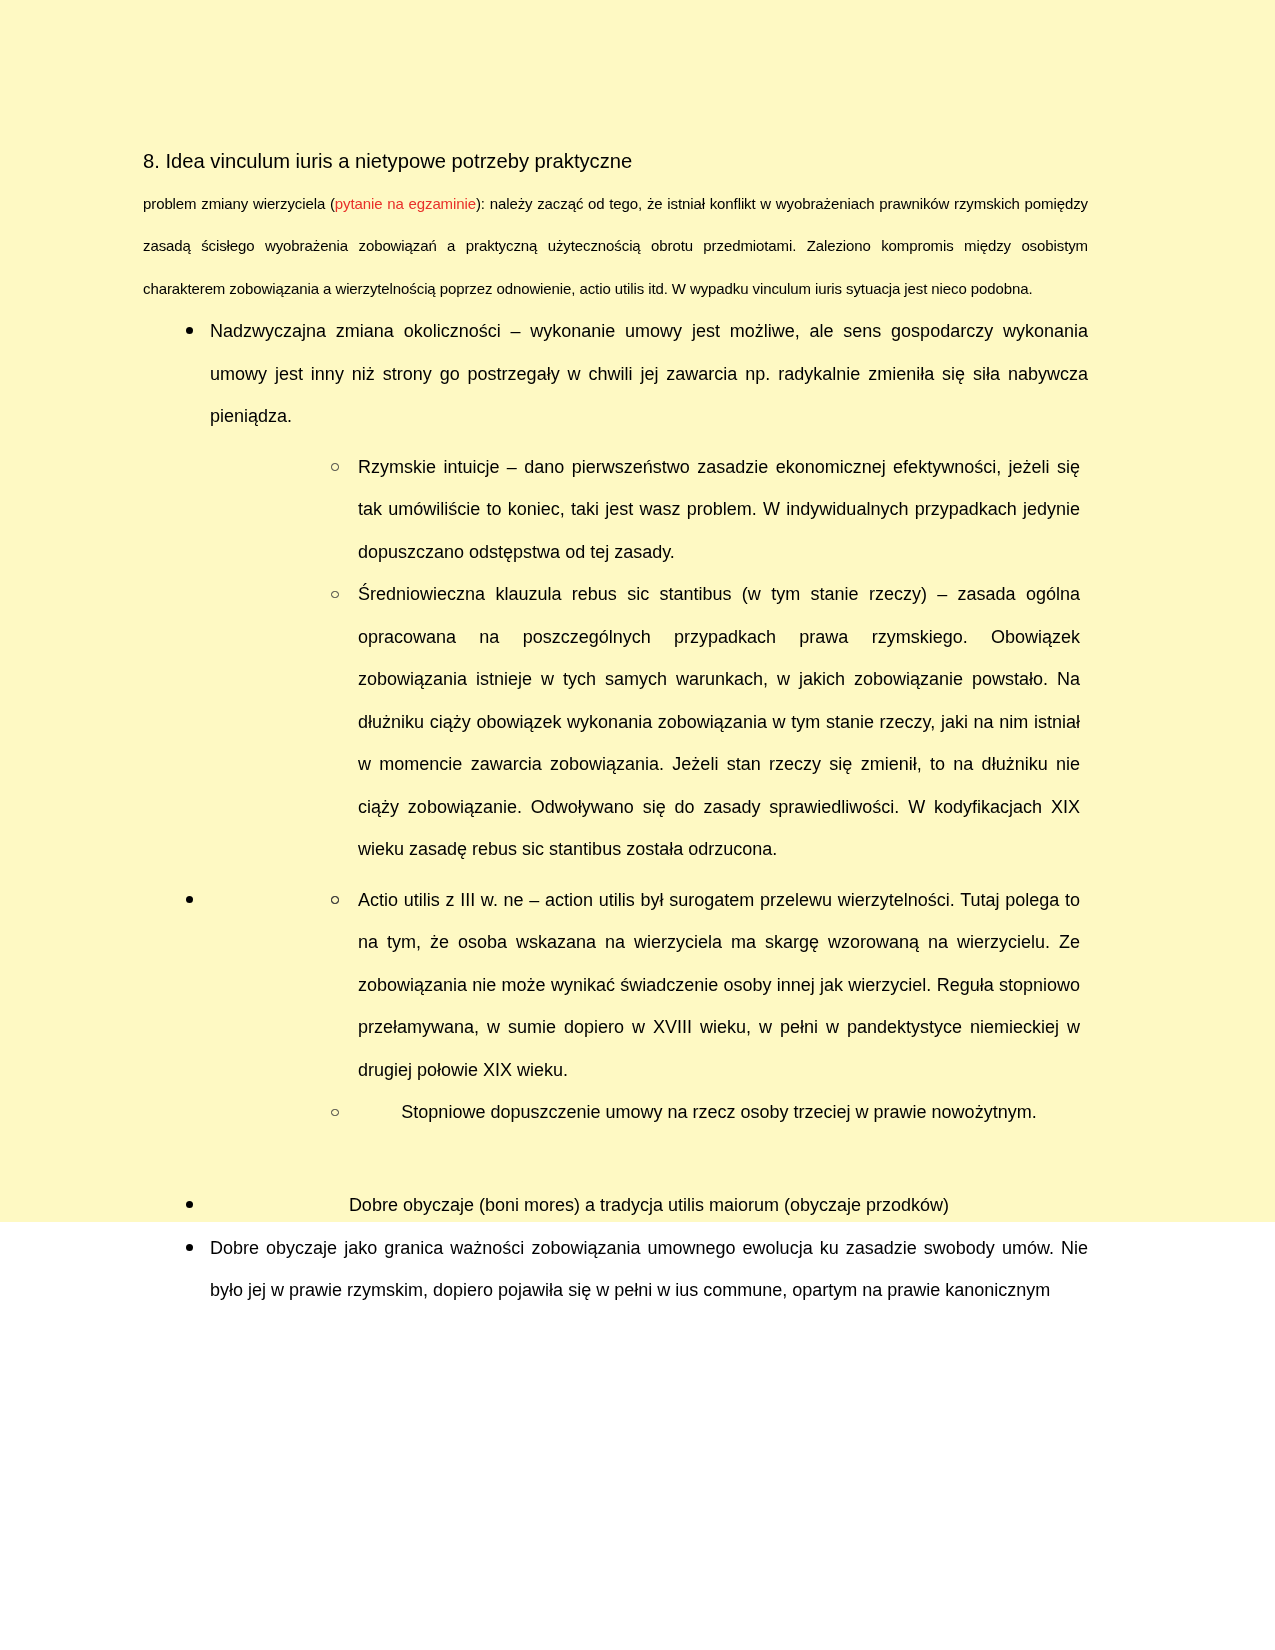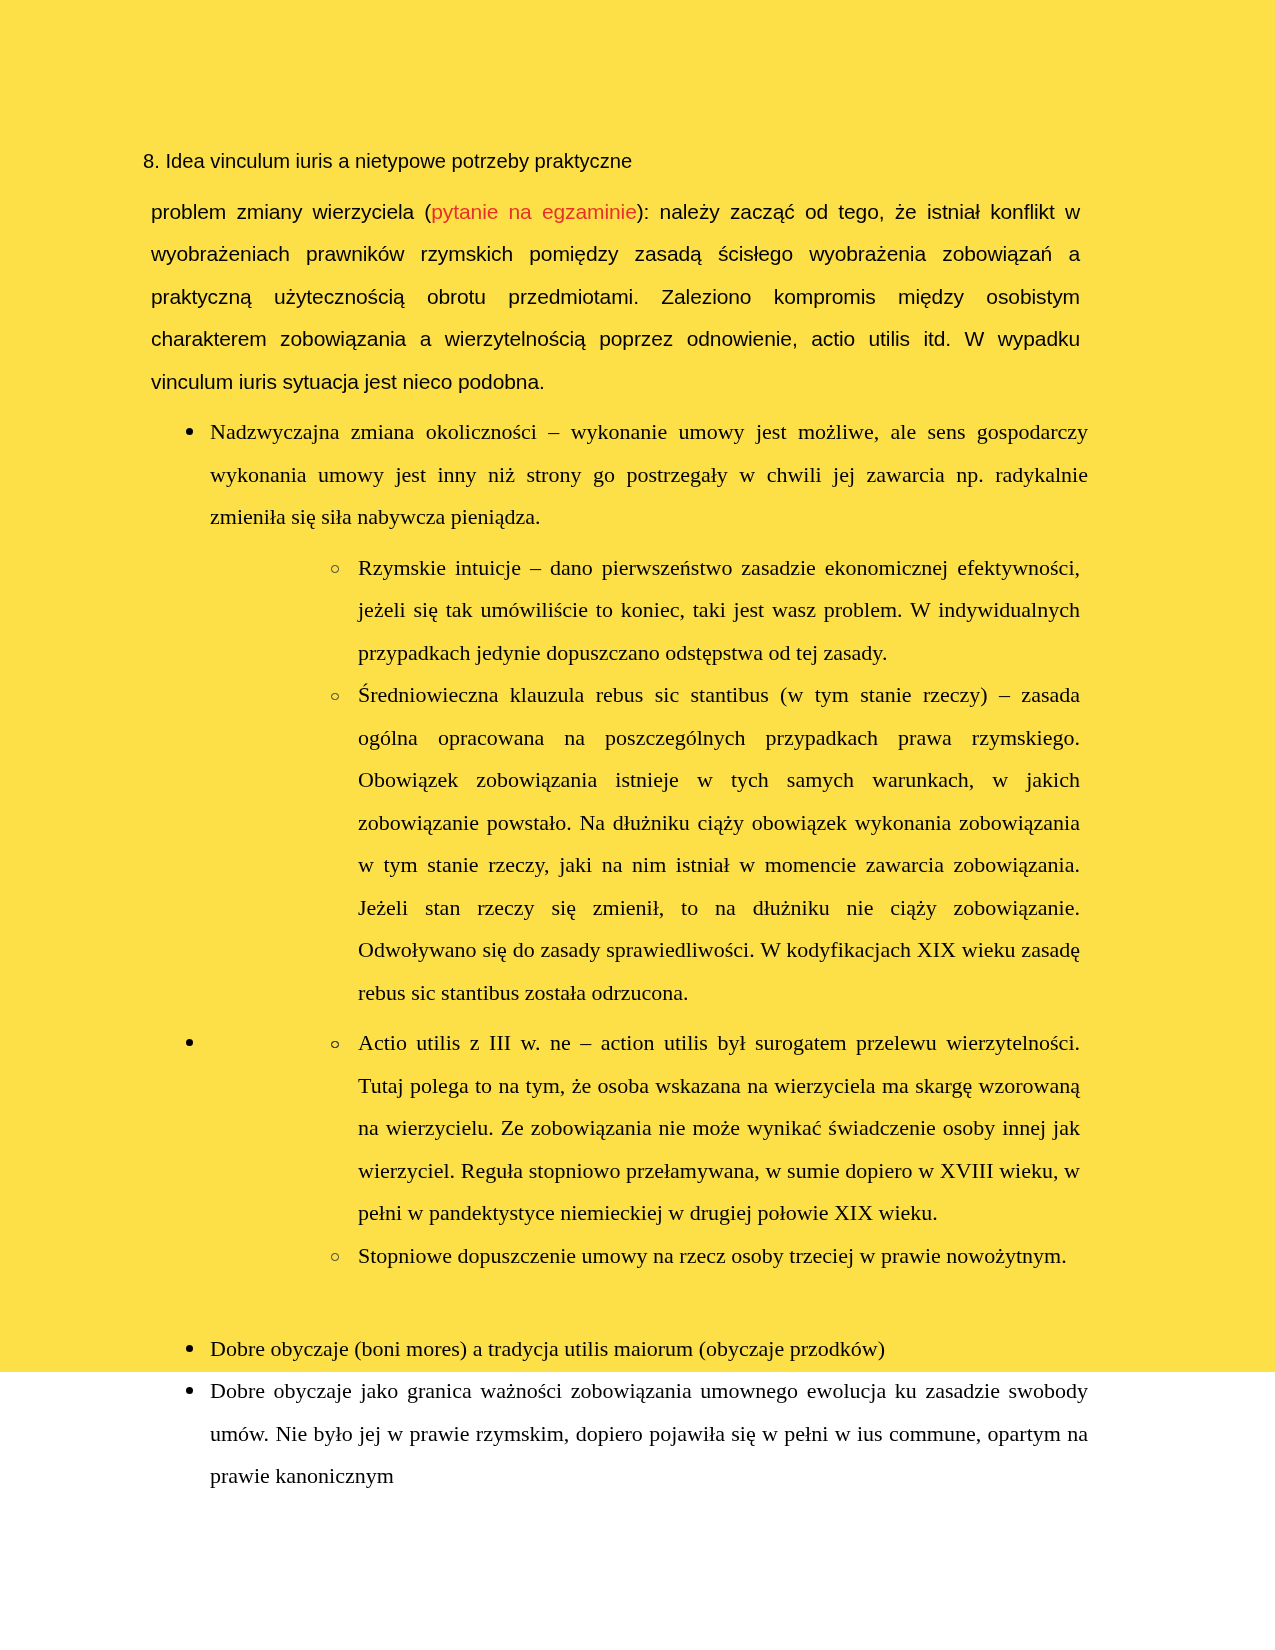--- a/index.html
+++ b/index.html
@@ -12,35 +12,35 @@
     width: 1275px;
     height: 1650px;
     font-family: "Liberation Sans", sans-serif;
     color: #000000;
     -webkit-font-smoothing: antialiased;
   }
 
   .page {
     position: relative;
     width: 1275px;
-    height: 1372px;
+    height: 1222px;
     box-sizing: border-box;
     padding: 140px 132px 0 143px;
-    background: #fde047;
+    background: #fef9c3;
   }
 
   .doc-body {
     width: 945px;
   }
 
   
   .para {
-    font-size: 21px;
-    line-height: 42.5px;
-    margin: 8px;
+    font-size: 15px;
+    line-height: 42.5px;
+    margin: 0;
     text-align: left;
     letter-spacing: -0.1px;
   }
   .para.justify {
     text-align: justify;
     text-justify: inter-word;
   }
 
   .heading {
     font-size: 20.2px;
@@ -61,24 +61,23 @@
     padding: 0;
   }
   ul.level2 {
     list-style: none;
     margin: 8px;
     padding: 0;
   }
 
   li.item {
     position: relative;
-    font-size: 22px;
-    line-height: 42.5px;
-    margin: 0;
-    font-family: Liberation Serif, serif;
+    font-size: 18px;
+    line-height: 42.5px;
+    margin: 0;
   }
 
   
   li.lvl1 {
     padding-left: 67px;
   }
   li.lvl1 > .bullet {
     position: absolute;
     left: 39px;
     top: 0;
@@ -122,21 +121,21 @@
   }
 
   .item-text {
     display: block;
   }
   .item-text.justify {
     text-align: justify;
     text-justify: inter-word;
   }
   .item-text.plain {
-    text-align: left;
+    text-align: center;
   }
 
   .highlight-red {
     color: #e8302a;
   }
 </style>
 </head>
 <body>
 
 <div class="page">

